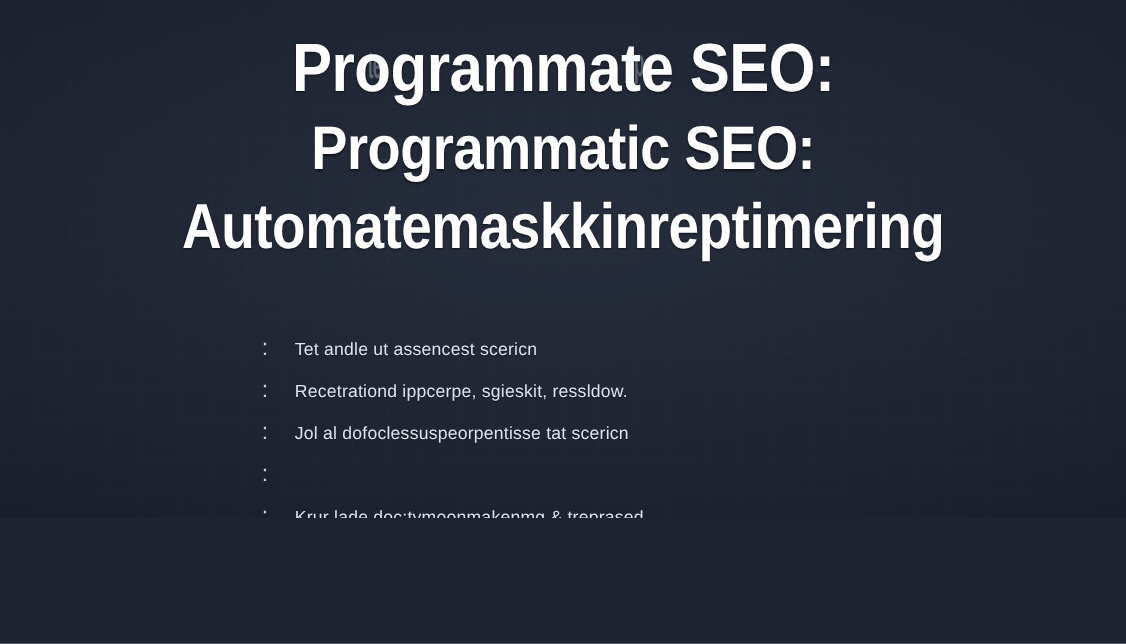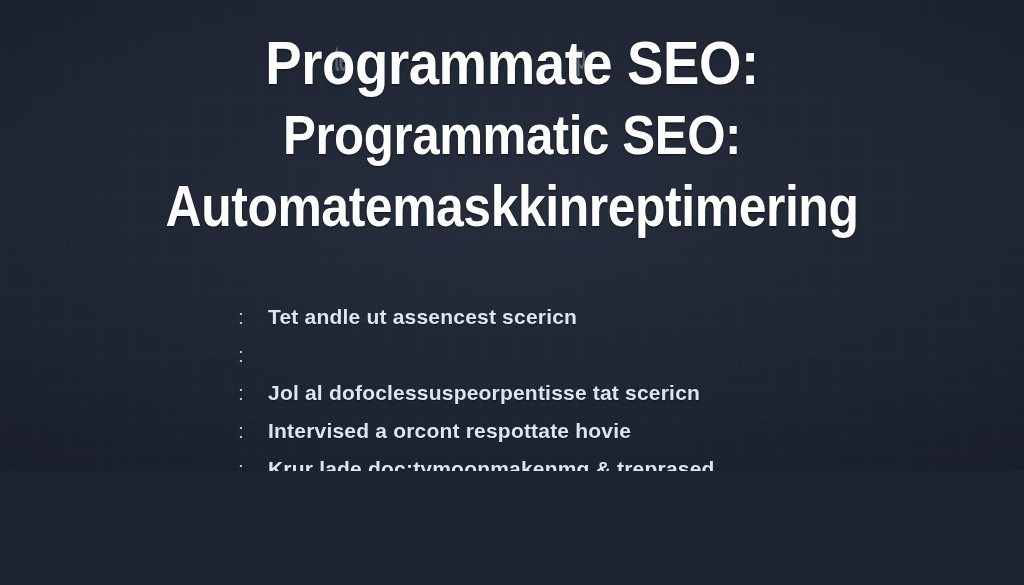--- a/index.html
+++ b/index.html
@@ -113,24 +113,24 @@
     width: 30px;
     flex: 0 0 30px;
     color: #c8cedb;
     font-size: 21px;
     line-height: 38px;
     font-family: "Liberation Sans", sans-serif;
     letter-spacing: 0;
   }
   .bullet-text {
     color: #dfe4ee;
-    font-size: 21px;
+    font-size: 16px;
     line-height: 38px;
     font-family: "Liberation Sans", sans-serif;
-    font-weight: bold;
+    font-weight: normal;
     letter-spacing: 0.2px;
     white-space: nowrap;
     text-shadow: 0 1px 1px rgba(0,0,0,0.45);
   }
 </style>
 </head>
 <body>
 
 <div id="slide">
 
@@ -144,30 +144,30 @@
 
   <div class="bullet-list">
 
     <div class="bullet-row">
       <span class="bullet-marker">:</span>
       <span class="bullet-text">Tet andle ut assencest scericn</span>
     </div>
 
     <div class="bullet-row">
       <span class="bullet-marker">:</span>
+      <span class="bullet-text">Recetrationd ippcerpe, sgieskit, ressldow.</span>
     </div>
 
     <div class="bullet-row">
       <span class="bullet-marker">:</span>
       <span class="bullet-text">Jol al dofoclessuspeorpentisse tat scericn</span>
     </div>
 
     <div class="bullet-row">
       <span class="bullet-marker">:</span>
-      <span class="bullet-text">Intervised a orcont respottate hovie</span>
     </div>
 
     <div class="bullet-row">
       <span class="bullet-marker">:</span>
       <span class="bullet-text">Krur lade doc;tymoonmakenmg &amp; treprased</span>
     </div>
 
   </div>
 
 </div>

